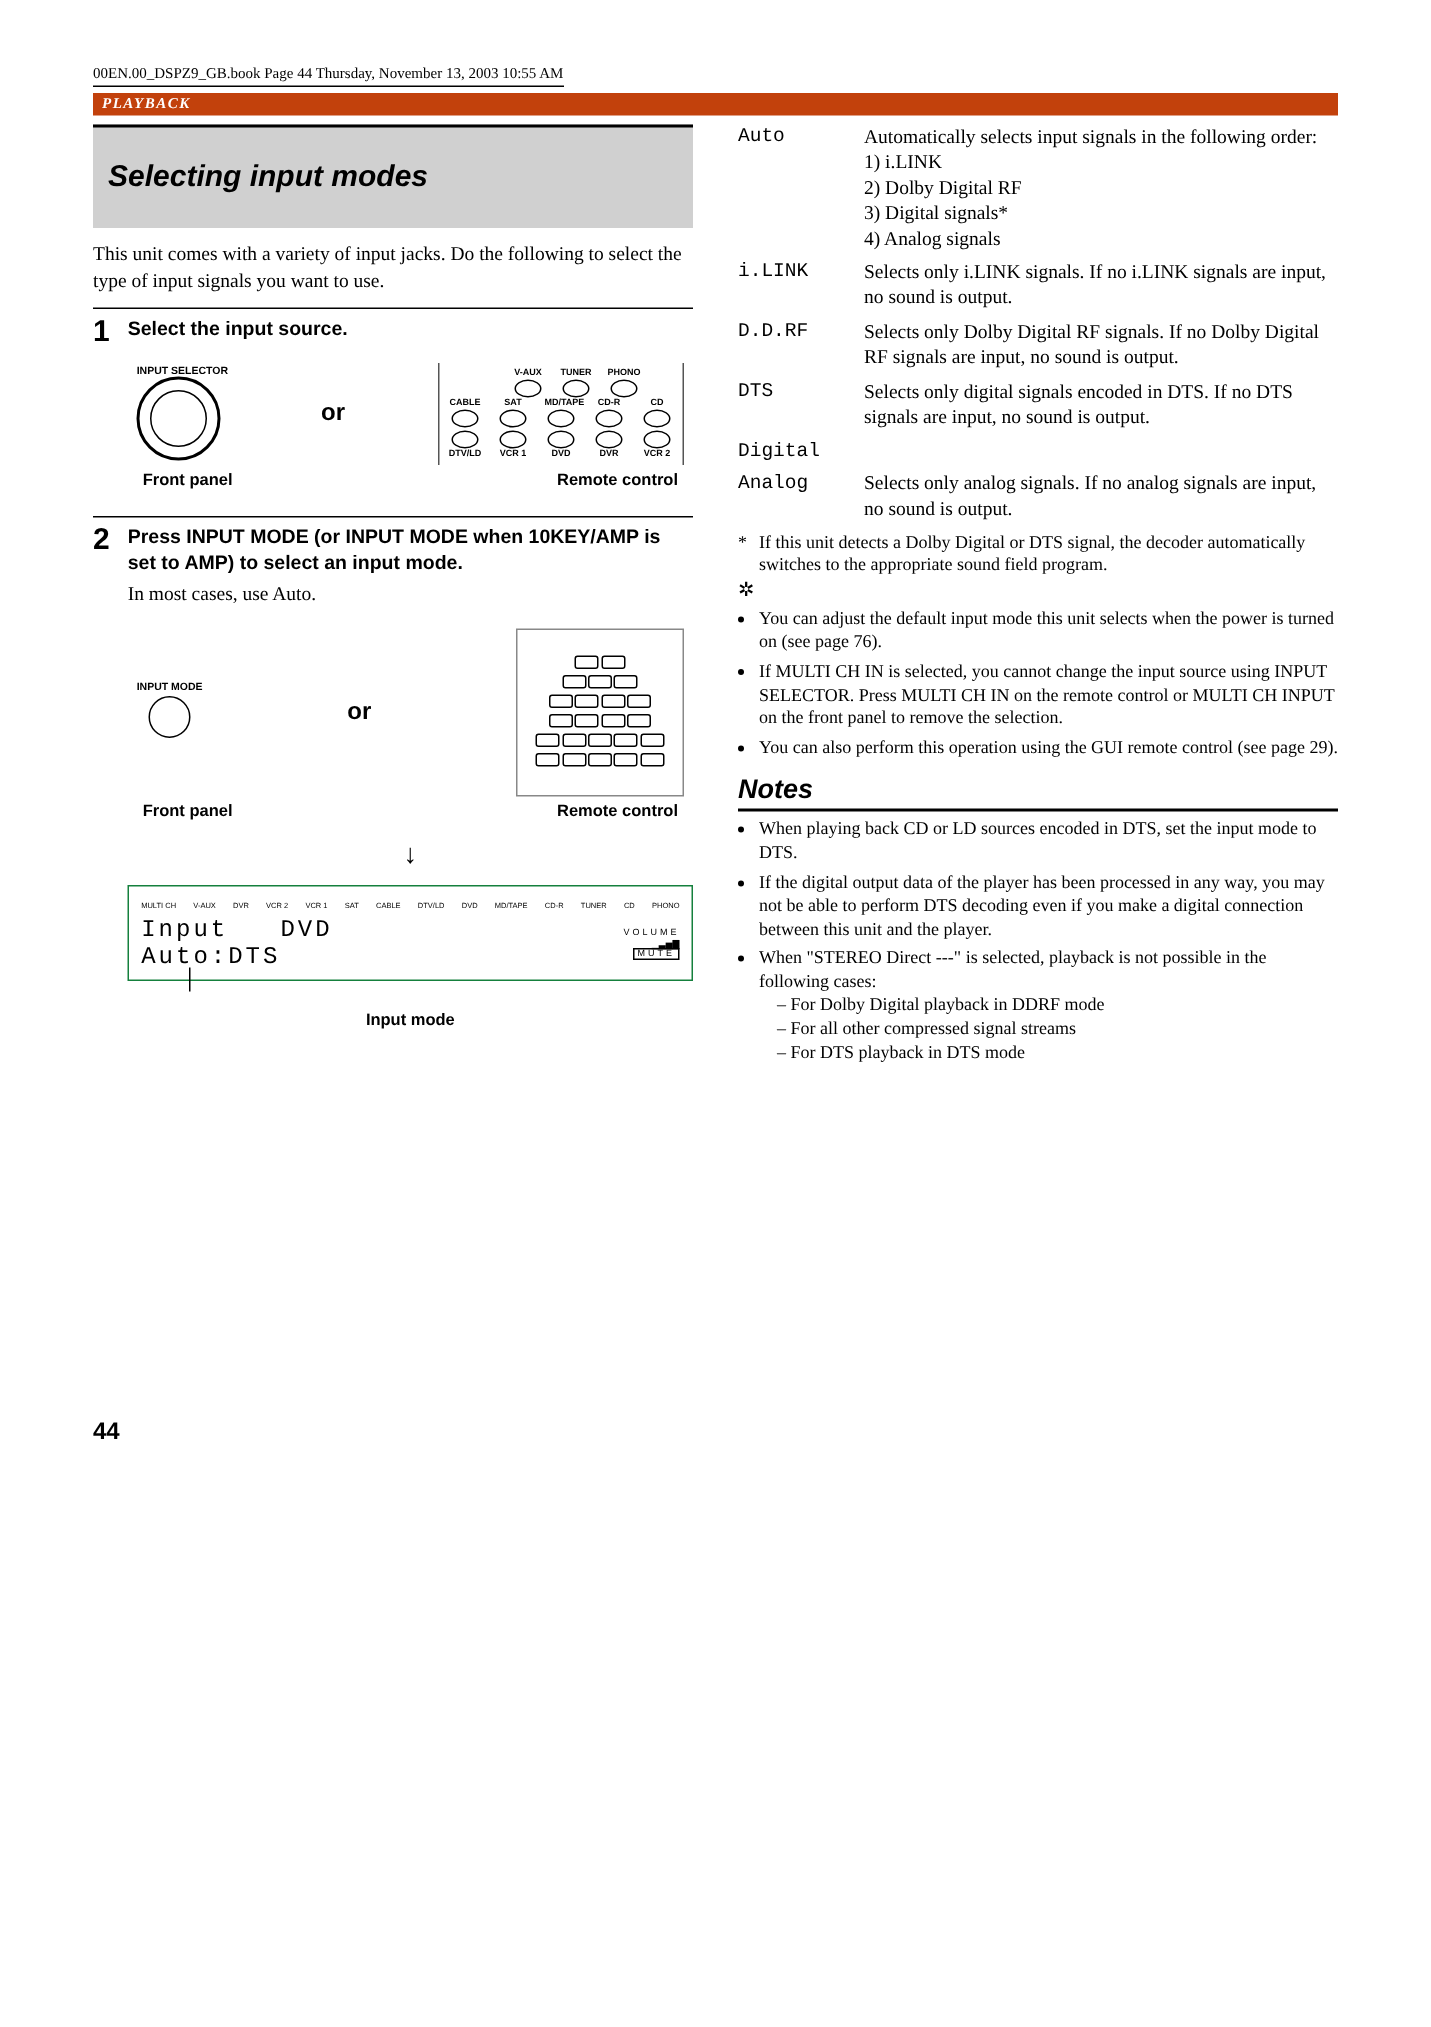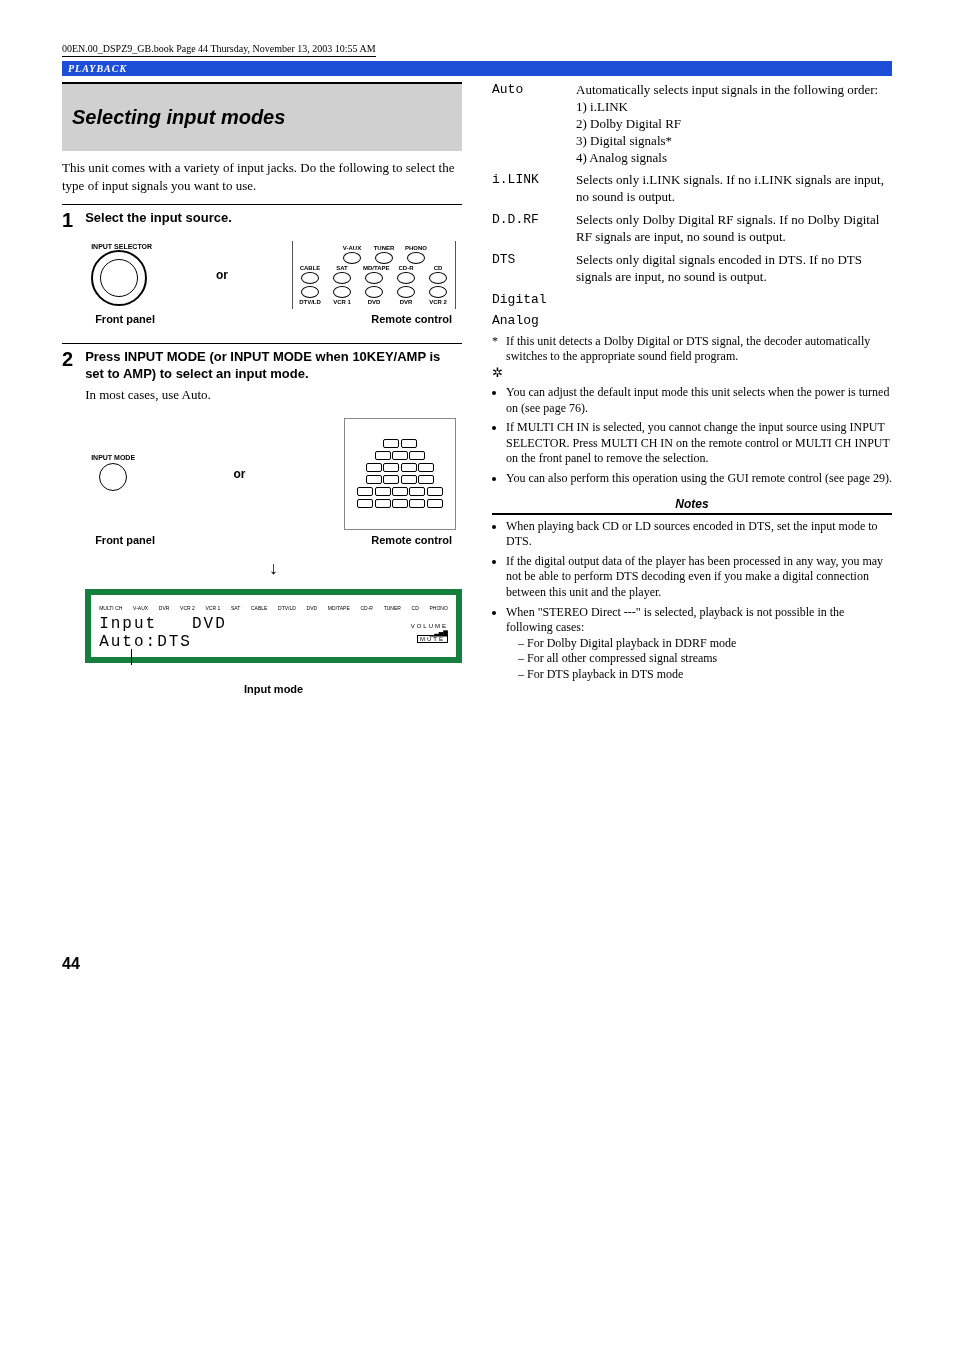--- a/index.html
+++ b/index.html
@@ -16,21 +16,21 @@
     position: relative;
   }
   .book-meta {
     font-size: 10px;
     margin-bottom: 4px;
     border-bottom: 1px solid #000;
     padding-bottom:2px;
     display:inline-block;
   }
   .section-bar {
-    background:#1d4ed8;
+    background:#c2410c;
     color:#fff;
     font-size:10px;
     font-weight:bold;
     font-style:italic;
     padding:2px 6px;
     letter-spacing:1px;
     margin-bottom:6px;
   }
   .columns {
     display:flex;
@@ -55,57 +55,57 @@
   .step-text { margin-top:4px; line-height:1.3; }
   .diagram-row {
     display:flex;
     align-items:center;
     justify-content:space-between;
     margin:14px 6px 4px 6px;
     font-family:Arial;
     font-size:10px;
     font-weight:bold;
   }
-  .diagram-row .or { font-size:12px; }
+  .diagram-row .or { font-size:16px; }
   .dial {
     width:52px;height:52px;border:2px solid #000;border-radius:50%;
     display:flex;align-items:center;justify-content:center;
   }
   .dial-inner{width:36px;height:36px;border:1px solid #000;border-radius:50%;}
   .button-grid {
     border-left:1px solid #555;border-right:1px solid #555;
     padding:4px 6px;
   }
   .btnrow{display:flex;gap:10px;justify-content:center;}
   .btnlabel{font-size:6px;text-align:center;width:22px;}
   .ovalbtn{width:16px;height:10px;border:1px solid #000;border-radius:50%;margin:1px auto;}
   .panel-labels{display:flex;justify-content:space-between;font-family:Arial;font-weight:bold;font-size:11px;margin:2px 10px 12px 10px;}
   .remote-box{border:1px solid #888;width:110px;height:110px;position:relative;font-size:5px;display:flex;flex-direction:column;align-items:center;justify-content:center;gap:2px;}
   .tinybtn{border:1px solid #000;border-radius:2px;width:14px;height:7px;display:inline-block;}
   .display-unit{
-    border:6px solid #15803d;padding:10px 8px 6px 8px;margin-top:10px;
+    border:1px solid #15803d;padding:10px 8px 6px 8px;margin-top:10px;
     font-family:Arial;font-size:7px;
   }
   .display-top{display:flex;gap:6px;font-size:5px;justify-content:space-between;flex-wrap:wrap;}
   .display-screen{
     font-family:"Courier New",monospace;
     font-size:16px;letter-spacing:2px;
     display:flex;justify-content:space-between;align-items:center;
     margin-top:4px;
   }
   .display-caption{text-align:center;font-family:Arial;font-weight:bold;font-size:11px;margin-top:20px;}
   .arrow-down{text-align:center;font-size:18px;margin:6px 0;}
   .mode-row{display:flex;gap:14px;margin-bottom:6px;}
   .mode-label{font-family:"Courier New",monospace;font-size:13px;width:70px;flex-shrink:0;letter-spacing:0px;}
   .mode-text{line-height:1.3;}
   .footnote{display:flex;gap:8px;font-size:12px;line-height:1.3;margin-top:4px;}
   .tips-icon{font-size:13px;}
   ul.bullets{margin:4px 0 0 0;padding-left:14px;}
   ul.bullets li{margin-bottom:4px;line-height:1.3;font-size:12px;}
-  .notes-head{font-style:italic;font-family:Arial;font-weight:bold;font-size:12px;border-bottom:2px solid #000;margin-top:10px;padding-bottom:2px;text-align:center;}
+  .notes-head{font-style:italic;font-family:Arial;font-weight:bold;font-size:18px;border-bottom:2px solid #000;margin-top:10px;padding-bottom:2px;}
   .sub-dash{margin-left:12px;}
   .page-num{font-family:Arial;font-weight:bold;font-size:16px;margin-top:260px;}
   .knob-label{font-size:7px;text-align:center;}
   .input-mode-knob{width:26px;height:26px;border:1px solid #000;border-radius:50%;position:relative;margin:2px auto;}
   .pointer-line{position:absolute;bottom:-8px;left:40px;border-left:1px solid #000;height:16px;}
 </style>
 </head>
 <body>
 
 <div class="page">
@@ -251,20 +251,21 @@
       </div>
       <div class="mode-row">
         <div class="mode-label">DTS</div>
         <div class="mode-text">Selects only digital signals encoded in DTS. If no DTS signals are input, no sound is output.</div>
       </div>
       <div class="mode-row">
         <div class="mode-label">Digital</div>
       </div>
       <div class="mode-row">
         <div class="mode-label">Analog</div>
+        <div class="mode-text">Selects only analog signals. If no analog signals are input, no sound is output.</div>
       </div>
 
       <div class="footnote">
         <div>*</div>
         <div>If this unit detects a Dolby Digital or DTS signal, the decoder automatically switches to the appropriate sound field program.</div>
       </div>
 
       <div class="tips-icon">✲</div>
       <ul class="bullets">
         <li>You can adjust the default input mode this unit selects when the power is turned on (see page 76).</li>

